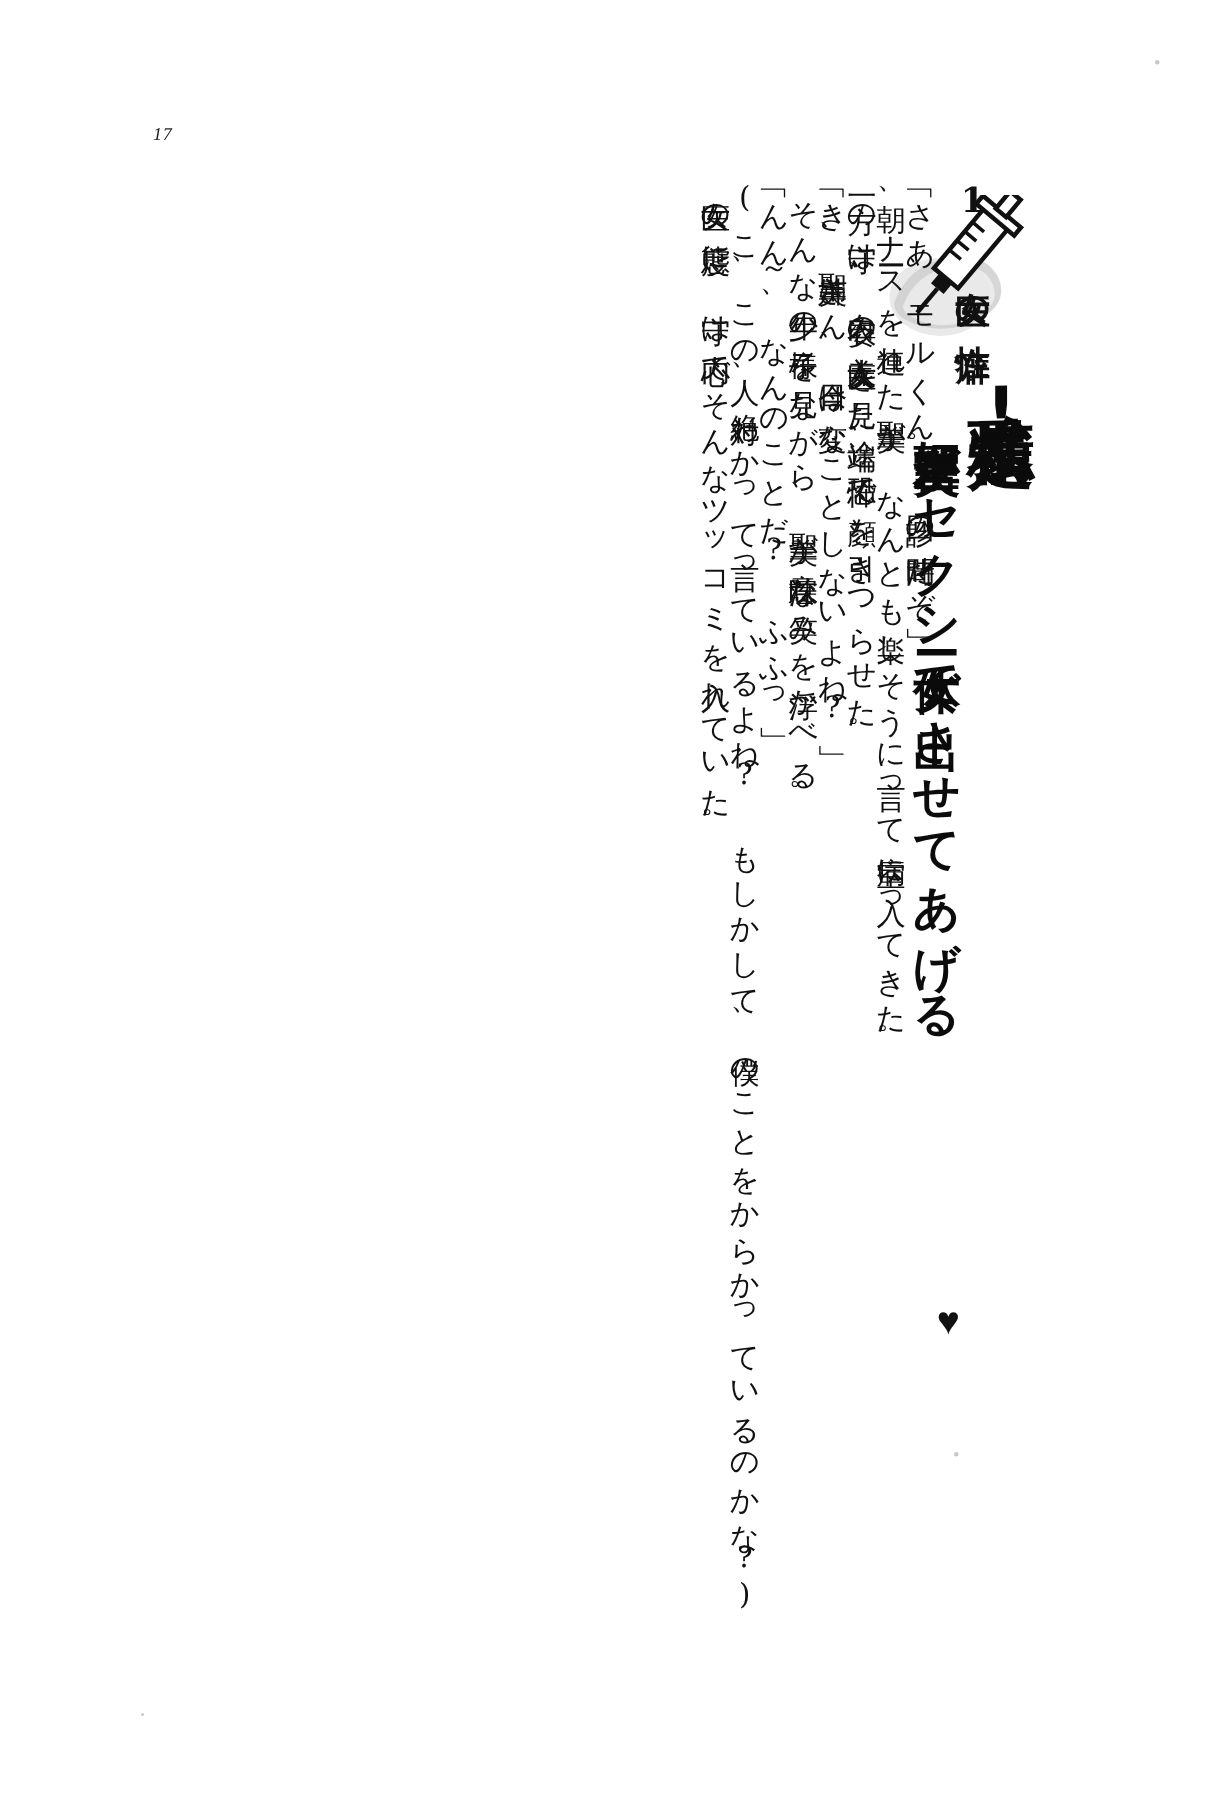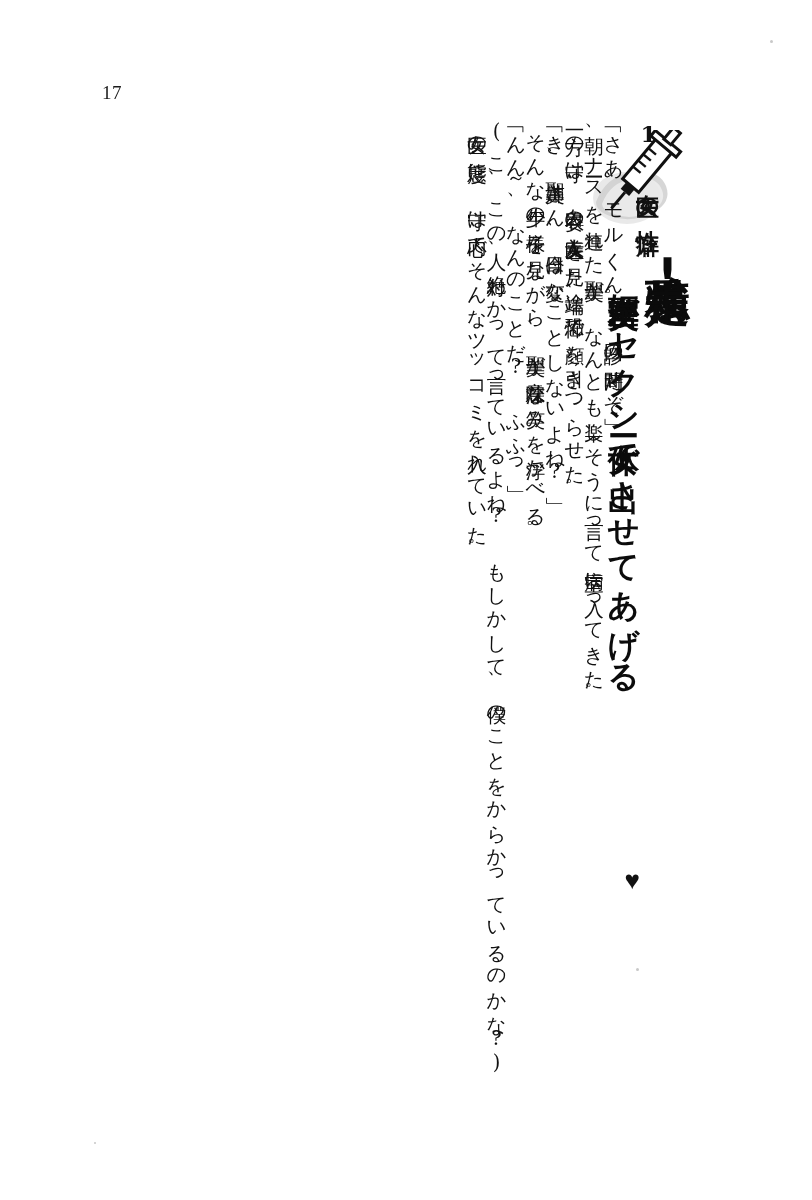--- a/index.html
+++ b/index.html
@@ -16,21 +16,22 @@
     font-family: "Liberation Serif", "DejaVu Serif", serif;
     color: #111111;
   }
 
   
   .folio {
     position: absolute;
     left: 102px;
     top: 82px;
     font-family: "Liberation Serif", serif;
-    font-size: 19px;
+    font-style: italic;
+    font-size: 12px;
     color: #1a1a1a;
     letter-spacing: 0.5px;
   }
 
   
   .body-area {
     position: absolute;
     left: 60px;
     top: 120px;
     width: 600px;

